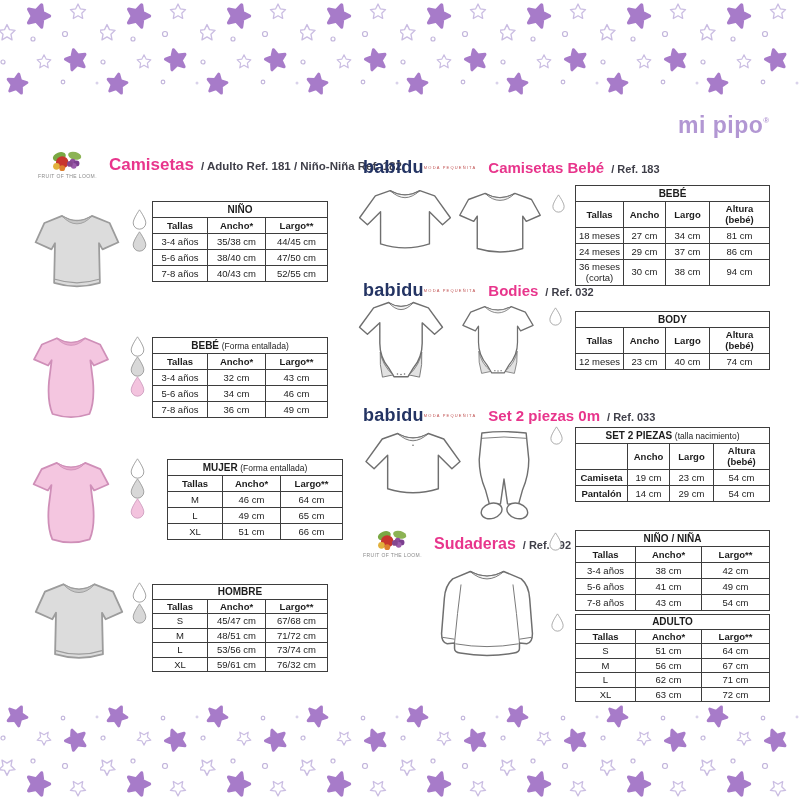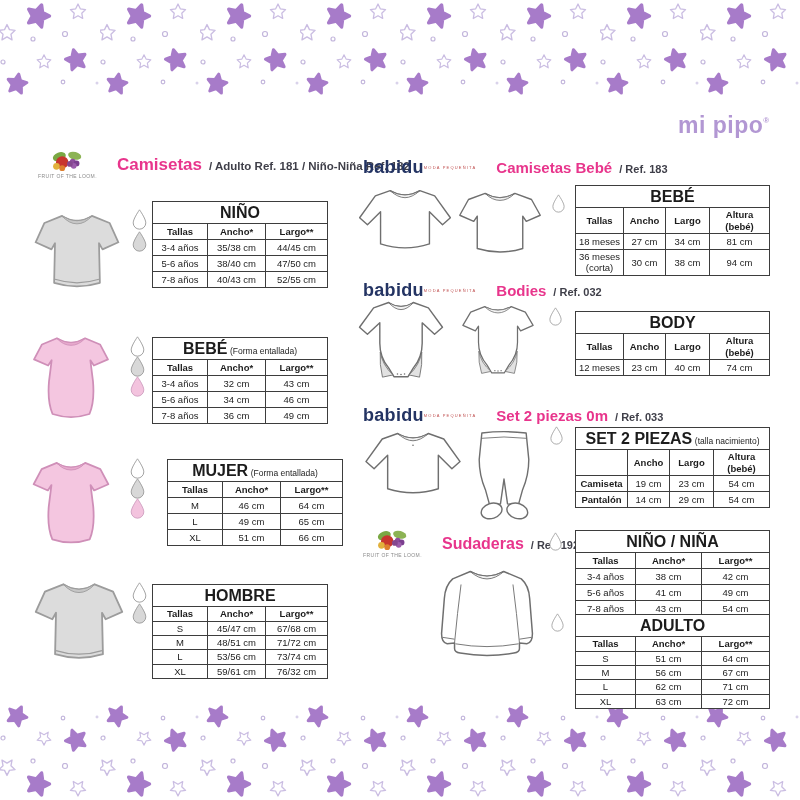--- a/index.html
+++ b/index.html
@@ -3,39 +3,39 @@
 <meta charset="utf-8">
 <style>
   html,body{margin:0;padding:0;background:#fff;}
   .page{position:relative;width:800px;height:800px;background:#fff;overflow:hidden;
         font-family:"Liberation Sans",sans-serif;color:#3c3c46;}
   .band{position:absolute;left:0;}
   
   .mipipo{position:absolute;left:678px;top:112px;font-weight:bold;font-size:23px;
           color:#b297d3;letter-spacing:.5px;}
   .mipipo sup{font-size:8px;vertical-align:10px;}
-  .sec{position:absolute;display:flex;align-items:center;gap:20px;white-space:nowrap;}
+  .sec{position:absolute;display:flex;align-items:center;gap:12px;white-space:nowrap;}
   .fotl{display:flex;flex-direction:column;align-items:center;line-height:1;}
   .fotl-img{width:36px;height:23px;}
   .fotl-text{font-size:5px;color:#8a8a8a;letter-spacing:.4px;margin-top:1px;}
   .babidu{display:flex;flex-direction:row;align-items:center;line-height:1;}
   .bab-word{font-weight:bold;font-size:18px;color:#243463;letter-spacing:.3px;}
   .bab-tag{font-size:4px;color:#c05050;letter-spacing:1.2px;margin-top:1.5px;}
   .titleline{display:flex;align-items:baseline;gap:7px;}
   .ptitle{color:#e8358c;font-weight:bold;font-size:15px;}
   .ptitle.big{font-size:17px;}
   .ptitle.mid{font-size:16px;}
   .ref{color:#3f3f49;font-weight:bold;font-size:11px;text-align:center;}
   
   .sizes{position:absolute;border-collapse:collapse;table-layout:fixed;background:#fff;
          font-size:9.5px;color:#1c1c1c;border:1.6px solid #3d3d3d;}
   .sizes th,.sizes td{border:1px solid #3d3d3d;text-align:center;vertical-align:middle;
          padding:1px 2px;height:13px;line-height:1.2;overflow:hidden;}
   .sizes th{font-weight:bold;}
-  .sizes .tt{font-weight:bold;font-size:16px;}
+  .sizes .tt{font-weight:bold;font-size:10px;}
   .sizes .ts{font-weight:normal;font-size:8.5px;}
   .sizes.tight th,.sizes.tight td{height:10px;}
   .sizes.boldlabels td:first-child{font-weight:bold;}
   
   .drop{position:absolute;width:17px;height:21px;}
   .drop.sm{width:15px;height:19px;}
   .drop svg{width:100%;height:100%;display:block;}
   .d-white path{fill:#ffffff;stroke:#9a9a9a;stroke-width:1.1;}
   .d-gray path{fill:#d8d8d8;stroke:#9a9a9a;stroke-width:1.1;}
   .d-pink path{fill:#f3c3de;stroke:#cf9ec0;stroke-width:1.1;}
@@ -449,20 +449,26 @@
           <th>Largo</th>
           <th>Altura (bebé)</th>
         </tr>
         <tr>
           <td>18 meses</td>
           <td>27 cm</td>
           <td>34 cm</td>
           <td>81 cm</td>
         </tr>
         <tr>
+          <td>24 meses</td>
+          <td>29 cm</td>
+          <td>37 cm</td>
+          <td>86 cm</td>
+        </tr>
+        <tr>
           <td>36 meses (corta)</td>
           <td>30 cm</td>
           <td>38 cm</td>
           <td>94 cm</td>
         </tr>
       </tbody>
     </table>
 
   <span class="drop d-white sm" style="left:548px;top:307px">
       <svg viewBox="0 0 20 25">

